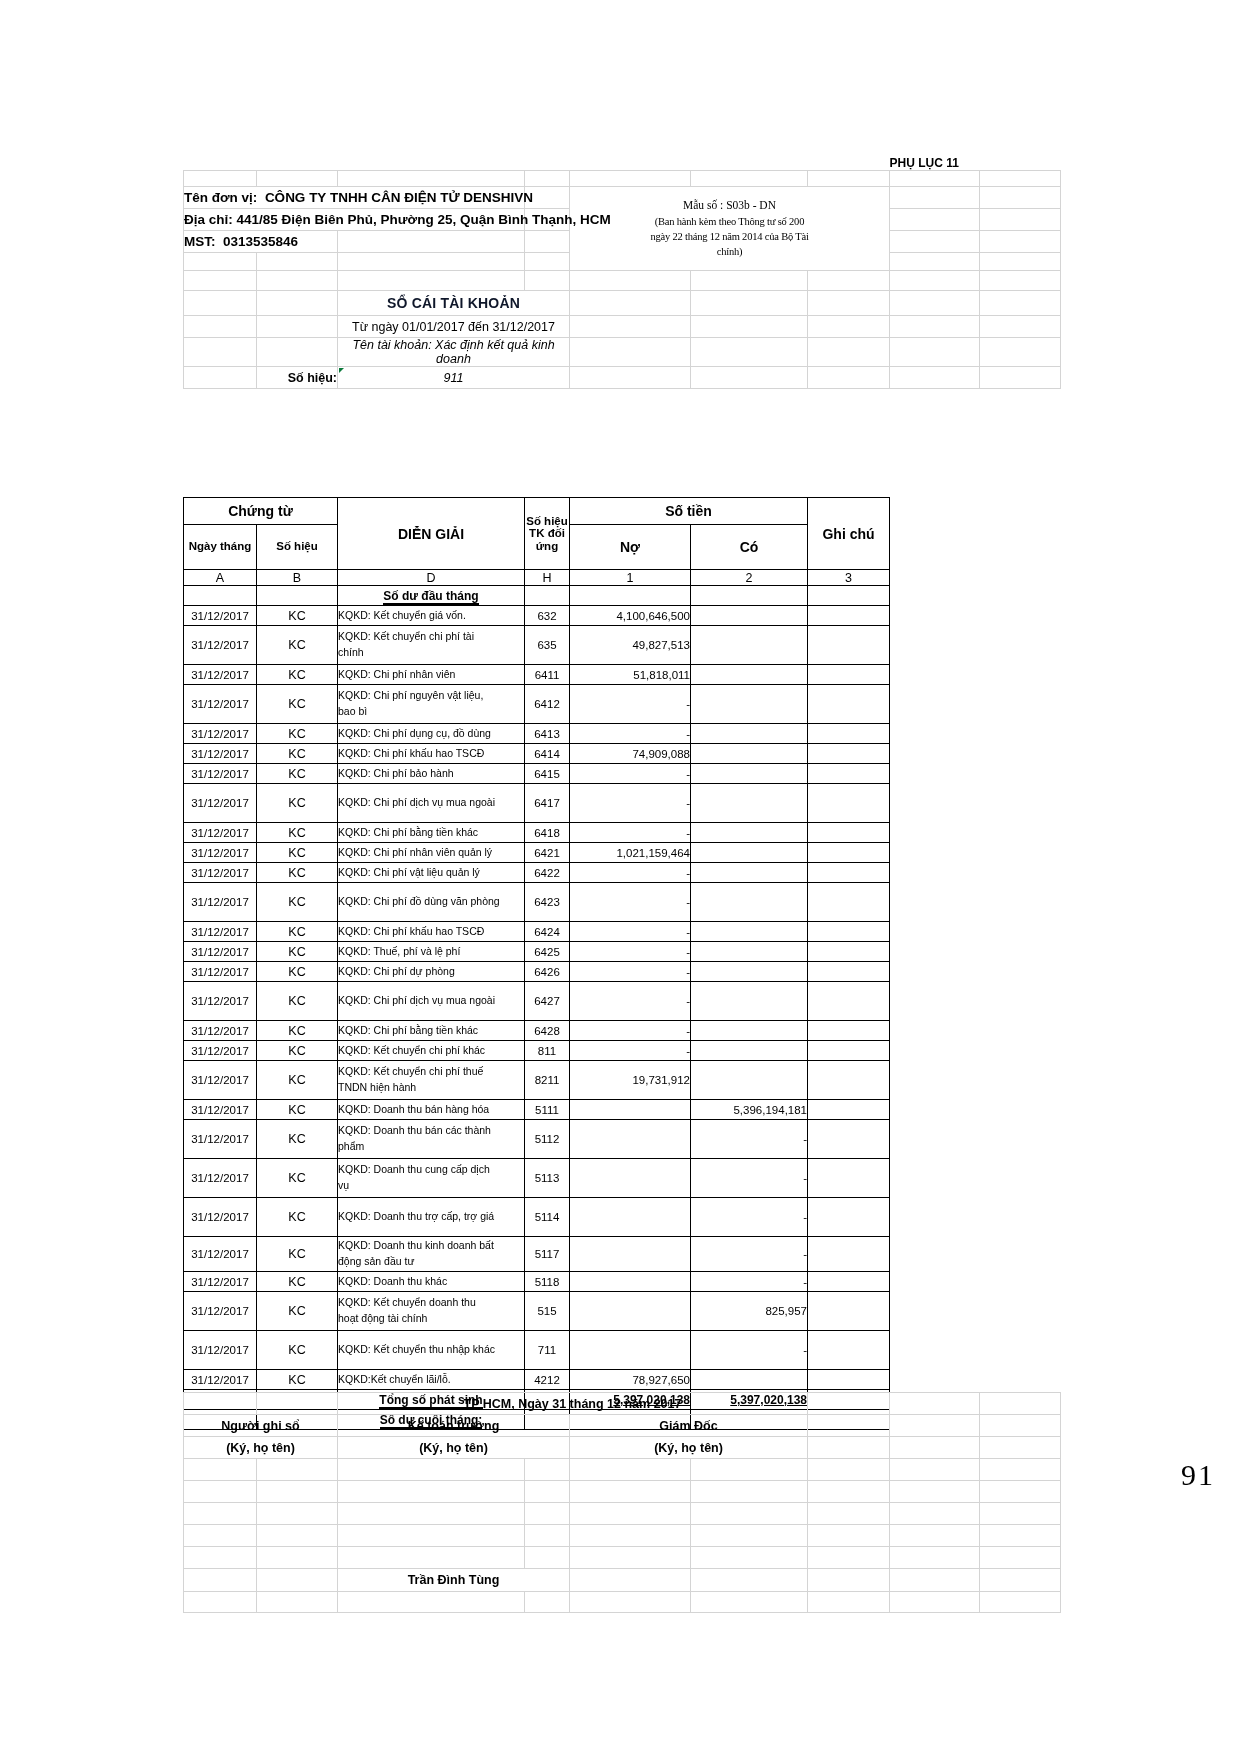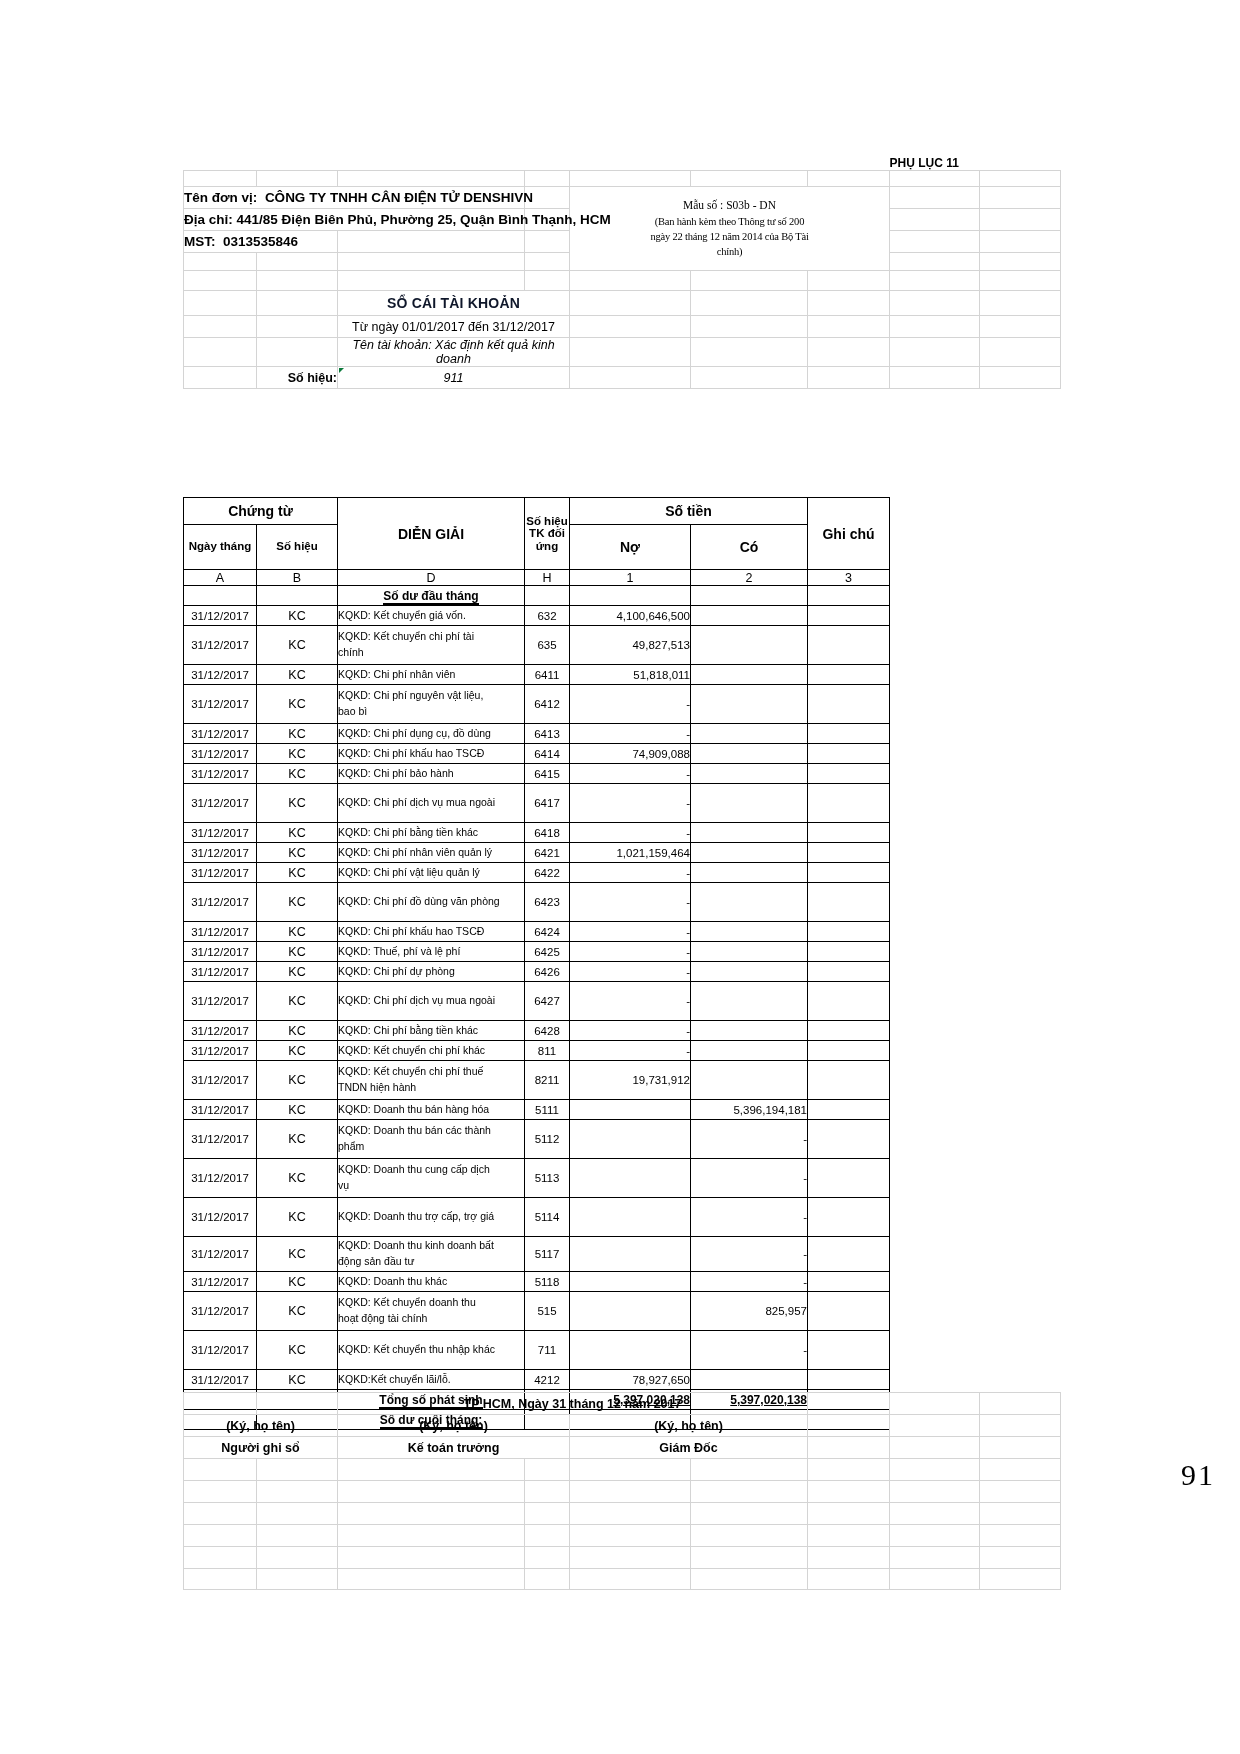--- a/index.html
+++ b/index.html
@@ -793,38 +793,38 @@
       <tr>
         <td style="height:21px"></td>
           <td></td>
         <td colspan="4" class="place-date">TP HCM, Ngày 31 tháng 12 năm 2017</td>
         <td></td>
           <td></td>
           <td></td>
       </tr>
 
       <tr>
+        <td colspan="2" class="sig-title" style="height:21px">Người ghi sổ</td>
+        <td colspan="2" class="sig-title">Kế toán trưởng</td>
+        <td colspan="2" class="sig-title">Giám Đốc</td>
+        <td></td>
+          <td></td>
+          <td></td>
+      </tr>
+
+      <tr>
         <td colspan="2" class="sig-sub" style="height:21px">(Ký, họ tên)</td>
         <td colspan="2" class="sig-sub">(Ký, họ tên)</td>
         <td colspan="2" class="sig-sub">(Ký, họ tên)</td>
         <td></td>
           <td></td>
           <td></td>
       </tr>
 
       <tr>
-        <td colspan="2" class="sig-title" style="height:21px">Người ghi sổ</td>
-        <td colspan="2" class="sig-title">Kế toán trưởng</td>
-        <td colspan="2" class="sig-title">Giám Đốc</td>
-        <td></td>
-          <td></td>
-          <td></td>
-      </tr>
-
-      <tr>
           <td style="height:21px"></td>
           <td></td>
           <td></td>
           <td></td>
           <td></td>
           <td></td>
           <td></td>
           <td></td>
           <td></td>
         </tr>
@@ -866,20 +866,30 @@
           <td></td>
           <td></td>
           <td></td>
           <td></td>
           <td></td>
           <td></td>
           <td></td>
           <td></td>
         </tr>
 
+      <tr>
+        <td style="height:22px"></td>
+          <td></td>
+        <td colspan="2" class="sig-name">Trần Đình Tùng</td>
+        <td></td>
+          <td></td>
+          <td></td>
+          <td></td>
+          <td></td>
+      </tr>
 
       <tr>
           <td style="height:20px"></td>
           <td></td>
           <td></td>
           <td></td>
           <td></td>
           <td></td>
           <td></td>
           <td></td>

